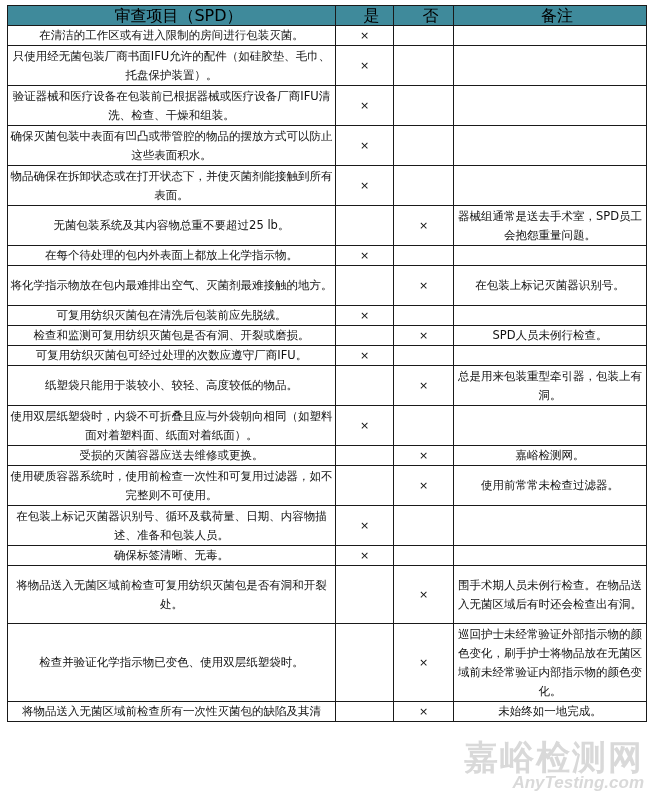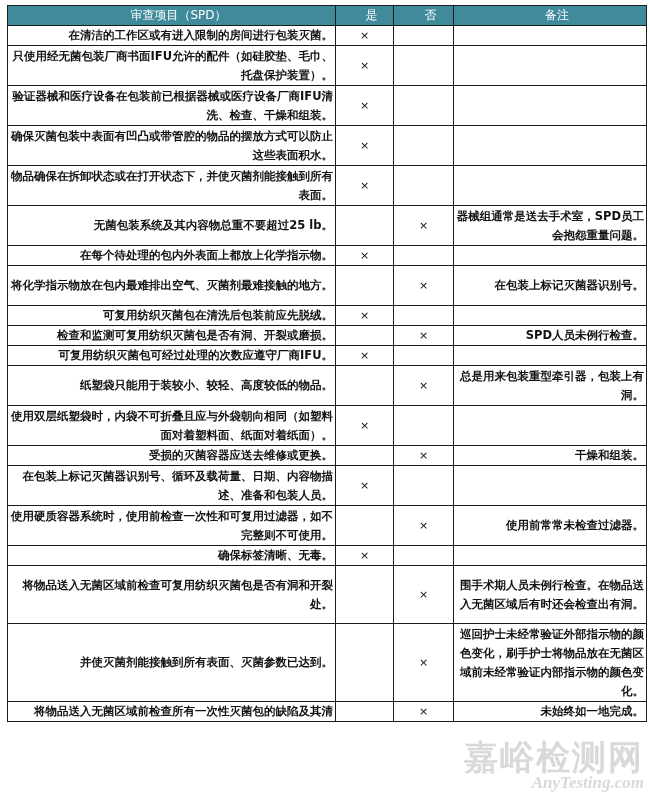--- a/index.html
+++ b/index.html
@@ -34,34 +34,33 @@
     col.c-note { width: 193px; }
     td, th {
       border: 1.5px solid #1a1a1a;
       padding: 0 2px;
       vertical-align: middle;
       overflow: hidden;
       word-break: break-all;
     }
     th {
       background: #3f8a9b;
-      color: #ffffff;
+      color: #000000;
       font-weight: normal;
       text-align: center;
       height: 19px;
-      font-size: 12px;
+      font-size: 16px;
       padding-left: 16px;
     }
     td.mark {
       text-align: center;
       font-size: 11px;
     }
     td.item, td.note {
-      text-align: right;
-      font-weight: bold;
+      text-align: center;
     }
     tr.h1 td { height: 19px; }
     tr.h2 td { height: 39px; }
     tr.h3 td { height: 57px; }
     tr.h4 td { height: 77px; }
     .watermark {
       position: absolute;
       right: 6px;
       bottom: 2px;
       pointer-events: none;
@@ -73,21 +72,21 @@
       font-size: 34px;
       font-weight: bold;
       letter-spacing: 2px;
       line-height: 34px;
     }
     .watermark .wm-en {
       font-size: 17px;
       font-style: italic;
       font-weight: bold;
       line-height: 18px;
-      font-family: Liberation Serif, serif;
+      font-family: Liberation Sans, sans-serif;
     }
   </style>
 </head>
 <body>
 
 <div class="wrap">
   <table>
     <colgroup>
       <col class="c-item">
         <col class="c-yes">
@@ -178,50 +177,50 @@
       <tr class="h2">
         <td class="item">使用双层纸塑袋时，内袋不可折叠且应与外袋朝向相同（如塑料面对着塑料面、纸面对着纸面）。</td>
         <td class="mark">×</td>
         <td class="mark"></td>
         <td class="note"></td>
       </tr>
       <tr class="h1">
         <td class="item">受损的灭菌容器应送去维修或更换。</td>
         <td class="mark"></td>
         <td class="mark">×</td>
-        <td class="note">干燥和组装。</td>
+        <td class="note">嘉峪检测网。</td>
+      </tr>
+      <tr class="h2">
+        <td class="item">使用硬质容器系统时，使用前检查一次性和可复用过滤器，如不完整则不可使用。</td>
+        <td class="mark"></td>
+        <td class="mark">×</td>
+        <td class="note">使用前常常未检查过滤器。</td>
       </tr>
       <tr class="h2">
         <td class="item">在包装上标记灭菌器识别号、循环及载荷量、日期、内容物描述、准备和包装人员。</td>
         <td class="mark">×</td>
         <td class="mark"></td>
         <td class="note"></td>
-      </tr>
-      <tr class="h2">
-        <td class="item">使用硬质容器系统时，使用前检查一次性和可复用过滤器，如不完整则不可使用。</td>
-        <td class="mark"></td>
-        <td class="mark">×</td>
-        <td class="note">使用前常常未检查过滤器。</td>
       </tr>
       <tr class="h1">
         <td class="item">确保标签清晰、无毒。</td>
         <td class="mark">×</td>
         <td class="mark"></td>
         <td class="note"></td>
       </tr>
 
 
       <tr class="h3">
         <td class="item">将物品送入无菌区域前检查可复用纺织灭菌包是否有洞和开裂处。</td>
         <td class="mark"></td>
         <td class="mark">×</td>
         <td class="note">围手术期人员未例行检查。在物品送入无菌区域后有时还会检查出有洞。</td>
       </tr>
       <tr class="h4">
-        <td class="item">并使灭菌剂能接触到所有表面、灭菌参数已达到。</td>
+        <td class="item">检查并验证化学指示物已变色、使用双层纸塑袋时。</td>
         <td class="mark"></td>
         <td class="mark">×</td>
         <td class="note">巡回护士未经常验证外部指示物的颜色变化，刷手护士将物品放在无菌区域前未经常验证内部指示物的颜色变化。</td>
       </tr>
       <tr class="h1">
         <td class="item" style="white-space:nowrap;">将物品送入无菌区域前检查所有一次性灭菌包的缺陷及其清</td>
         <td class="mark"></td>
         <td class="mark">×</td>
         <td class="note">未始终如一地完成。</td>
       </tr>

